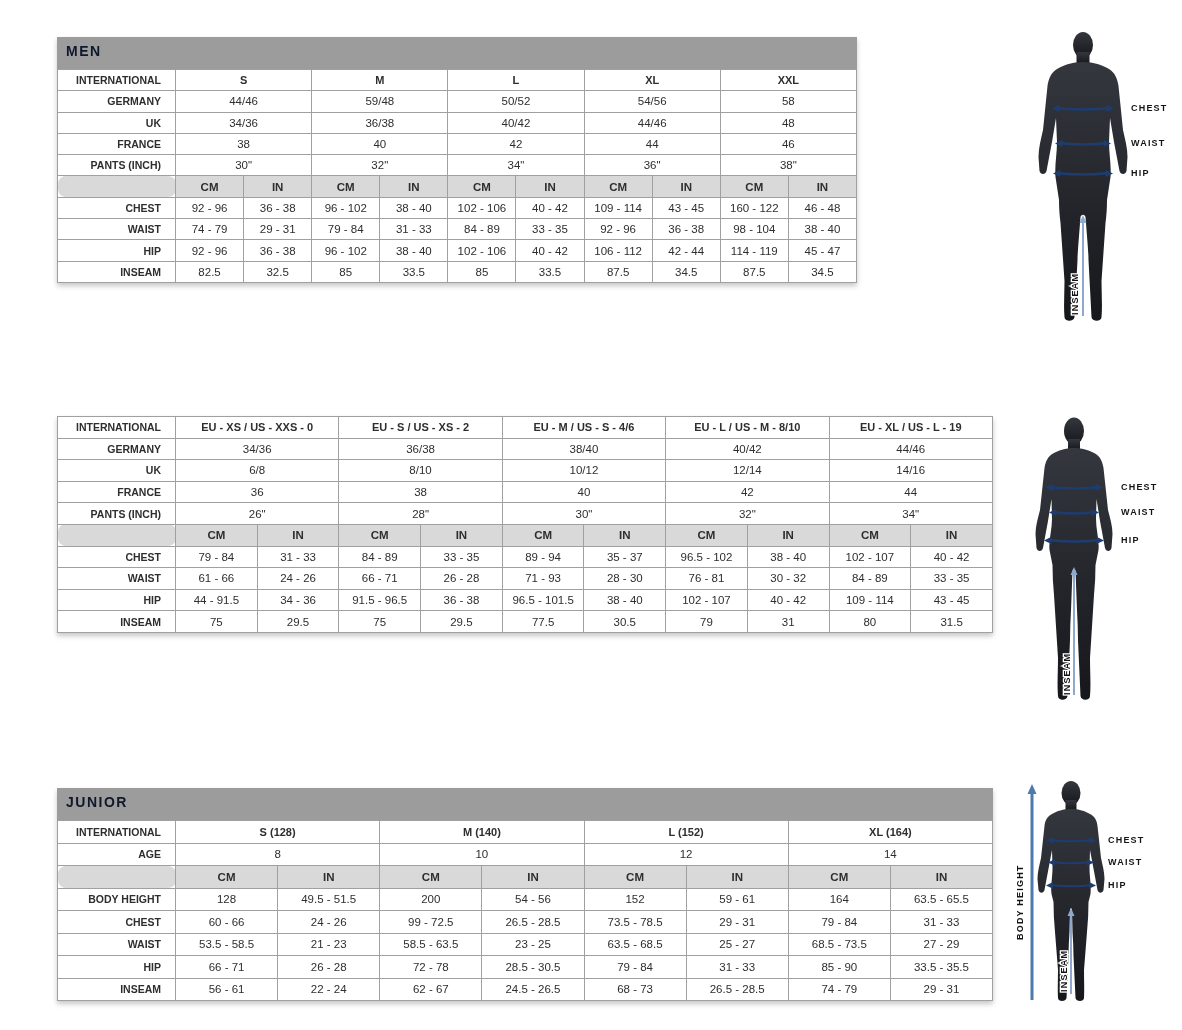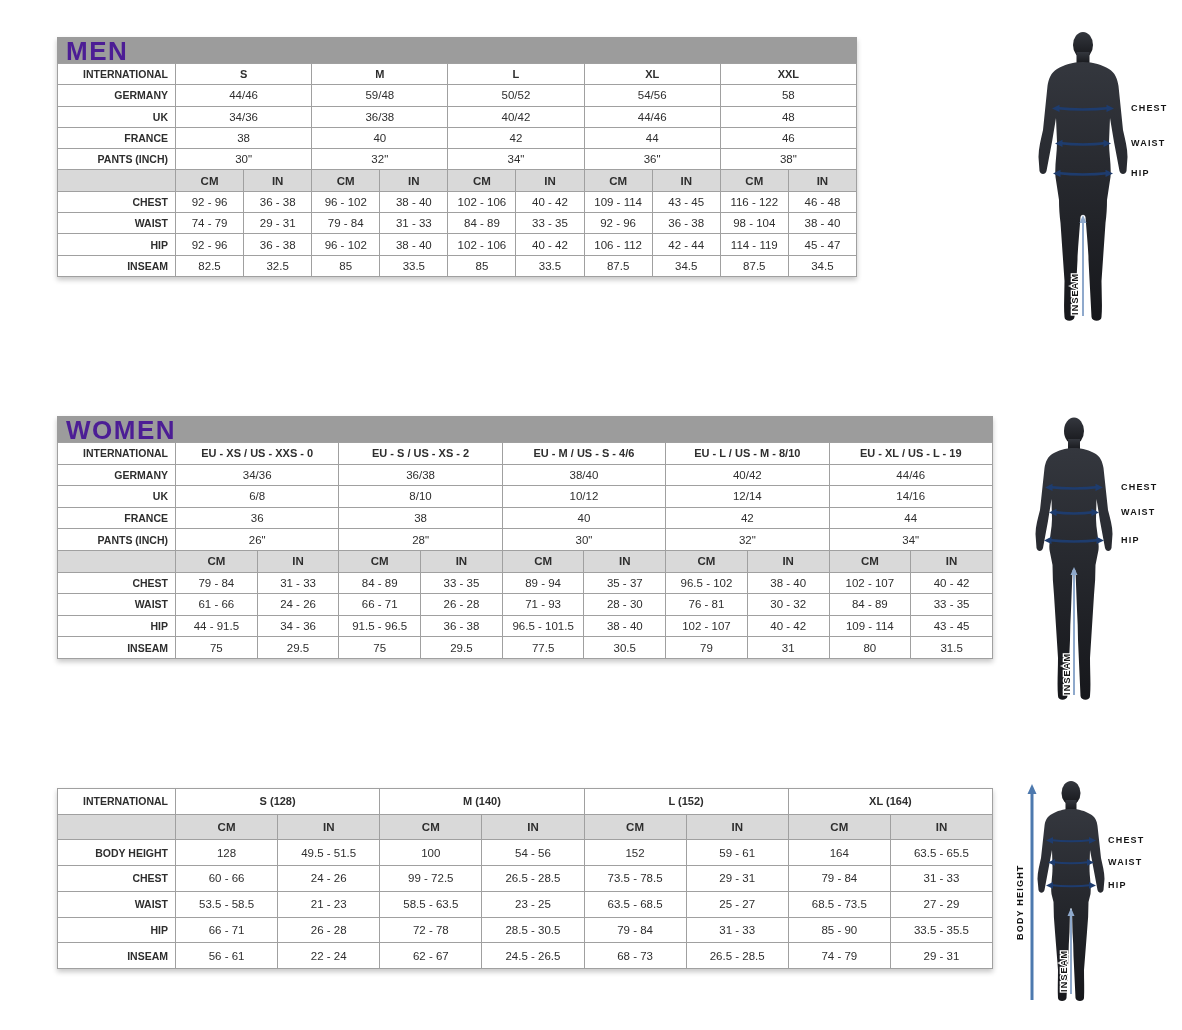--- a/index.html
+++ b/index.html
@@ -2,33 +2,33 @@
 <html><head>
 <meta charset="utf-8">
 <style>
   html,body { margin:0; padding:0; background:#ffffff; }
   body { width:1182px; height:1030px; font-family:"Liberation Sans", sans-serif; }
   .sheet { position:relative; width:1182px; height:1030px; background:#fff; overflow:hidden; }
   .panel { position:absolute; box-shadow:0 3px 5px rgba(0,0,0,.22); }
   .panel-men    { left:57px;  top:37px;  width:800px; }
   .panel-women  { left:57px;  top:416px; width:936px; }
   .panel-junior { left:57px;  top:788px; width:936px; }
-  .title-bar { background:#9c9c9c; color:#4c1d95; font-weight:bold; font-size:26px;
-               letter-spacing:1.5px; height:26px; line-height:29px; padding-left:9px;
+  .title-bar { background:#9c9c9c; color:#0f172a; font-weight:bold; font-size:14px;
+               letter-spacing:1.5px; height:32px; line-height:29px; padding-left:9px;
                box-sizing:border-box; }
   table.size-table { border-collapse:collapse; table-layout:fixed; width:100%; background:#fff; }
   .panel-men    table.size-table { height:214px; }
   .panel-women  table.size-table { height:217px; }
   .panel-junior table.size-table { height:181px; }
   table.size-table td, table.size-table th {
     border:1px solid #a0a0a0; text-align:center; vertical-align:middle;
     color:#2e2e2e; padding:0; font-size:11.5px; font-weight:normal;
     overflow:hidden; white-space:nowrap;
   }
-  table.size-table th.lbl { text-align:right; padding-right:7px; font-weight:bold; font-size:10.5px; }
+  table.size-table th.lbl { text-align:right; padding-right:14px; font-weight:bold; font-size:10.5px;border-radius:8px; }
   table.size-table tbody tr:first-child td { font-weight:bold; font-size:11px; }
   table.size-table tr.unit-row td, table.size-table tr.unit-row th { background:#d9d9d9; font-weight:bold; }
   .fig { position:absolute; }
   .fig-men    { left:1028px; top:30px;  }
   .fig-women  { left:1022px; top:415px; }
   .fig-junior { left:1008px; top:780px; }
   .fig text { font-family:"Liberation Sans", sans-serif; font-size:9px; font-weight:bold;
               letter-spacing:1.2px; fill:#141414; }
   .fig text.rot { stroke:#ffffff; stroke-width:2.5px; paint-order:stroke; }
 </style>
@@ -110,21 +110,21 @@
           <tr>
             <th class="lbl">CHEST</th>
             <td>92 - 96</td>
             <td>36 - 38</td>
             <td>96 - 102</td>
             <td>38 - 40</td>
             <td>102 - 106</td>
             <td>40 - 42</td>
             <td>109 - 114</td>
             <td>43 - 45</td>
-            <td>116 - 122</td>
+            <td>160 - 122</td>
             <td>46 - 48</td>
           </tr>
           <tr>
             <th class="lbl">WAIST</th>
             <td>74 - 79</td>
             <td>29 - 31</td>
             <td>79 - 84</td>
             <td>31 - 33</td>
             <td>84 - 89</td>
             <td>33 - 35</td>
@@ -194,21 +194,20 @@
       <line x1="55" y1="191" x2="55" y2="286" stroke="#8fa9cc" stroke-width="2"></line>
       <polygon points="55,185 51.5,193 58.5,193" fill="#8fa9cc"></polygon>
     </g>
     <text x="103" y="81">CHEST</text>
     <text x="103" y="116">WAIST</text>
     <text x="103" y="146">HIP</text>
     <text class="rot" transform="rotate(-90 50 285)" x="50" y="285">INSEAM</text>
   </svg>
 
   <div class="panel panel-women">
-    <div class="title-bar">WOMEN</div>
     <table class="size-table">
         <colgroup>
           <col style="width: 118px;">
           <col>
           <col>
           <col>
           <col>
           <col>
           <col>
           <col>
@@ -357,56 +356,64 @@
       <line x1="52" y1="158" x2="52" y2="280" stroke="#8fa9cc" stroke-width="2"></line>
       <polygon points="52,152 48.5,160 55.5,160" fill="#8fa9cc"></polygon>
     </g>
     <text x="99" y="75">CHEST</text>
     <text x="99" y="100">WAIST</text>
     <text x="99" y="128">HIP</text>
     <text class="rot" transform="rotate(-90 48 280)" x="48" y="280">INSEAM</text>
   </svg>
 
   <div class="panel panel-junior">
+    <div class="title-bar">JUNIOR</div>
     <table class="size-table">
         <colgroup>
           <col style="width: 118px;">
           <col>
           <col>
           <col>
           <col>
           <col>
           <col>
           <col>
           <col>
         </colgroup>
         <tbody>
           <tr>
             <th class="lbl">INTERNATIONAL</th>
             <td colspan="2">S (128)</td>
             <td colspan="2">M (140)</td>
             <td colspan="2">L (152)</td>
             <td colspan="2">XL (164)</td>
           </tr>
+          <tr>
+            <th class="lbl">AGE</th>
+            <td colspan="2">8</td>
+            <td colspan="2">10</td>
+            <td colspan="2">12</td>
+            <td colspan="2">14</td>
+          </tr>
           <tr class="unit-row">
             <th class="lbl"></th>
             <td>CM</td>
             <td>IN</td>
             <td>CM</td>
             <td>IN</td>
             <td>CM</td>
             <td>IN</td>
             <td>CM</td>
             <td>IN</td>
           </tr>
           <tr>
             <th class="lbl">BODY HEIGHT</th>
             <td>128</td>
             <td>49.5 - 51.5</td>
-            <td>100</td>
+            <td>200</td>
             <td>54 - 56</td>
             <td>152</td>
             <td>59 - 61</td>
             <td>164</td>
             <td>63.5 - 65.5</td>
           </tr>
           <tr>
             <th class="lbl">CHEST</th>
             <td>60 - 66</td>
             <td>24 - 26</td>

